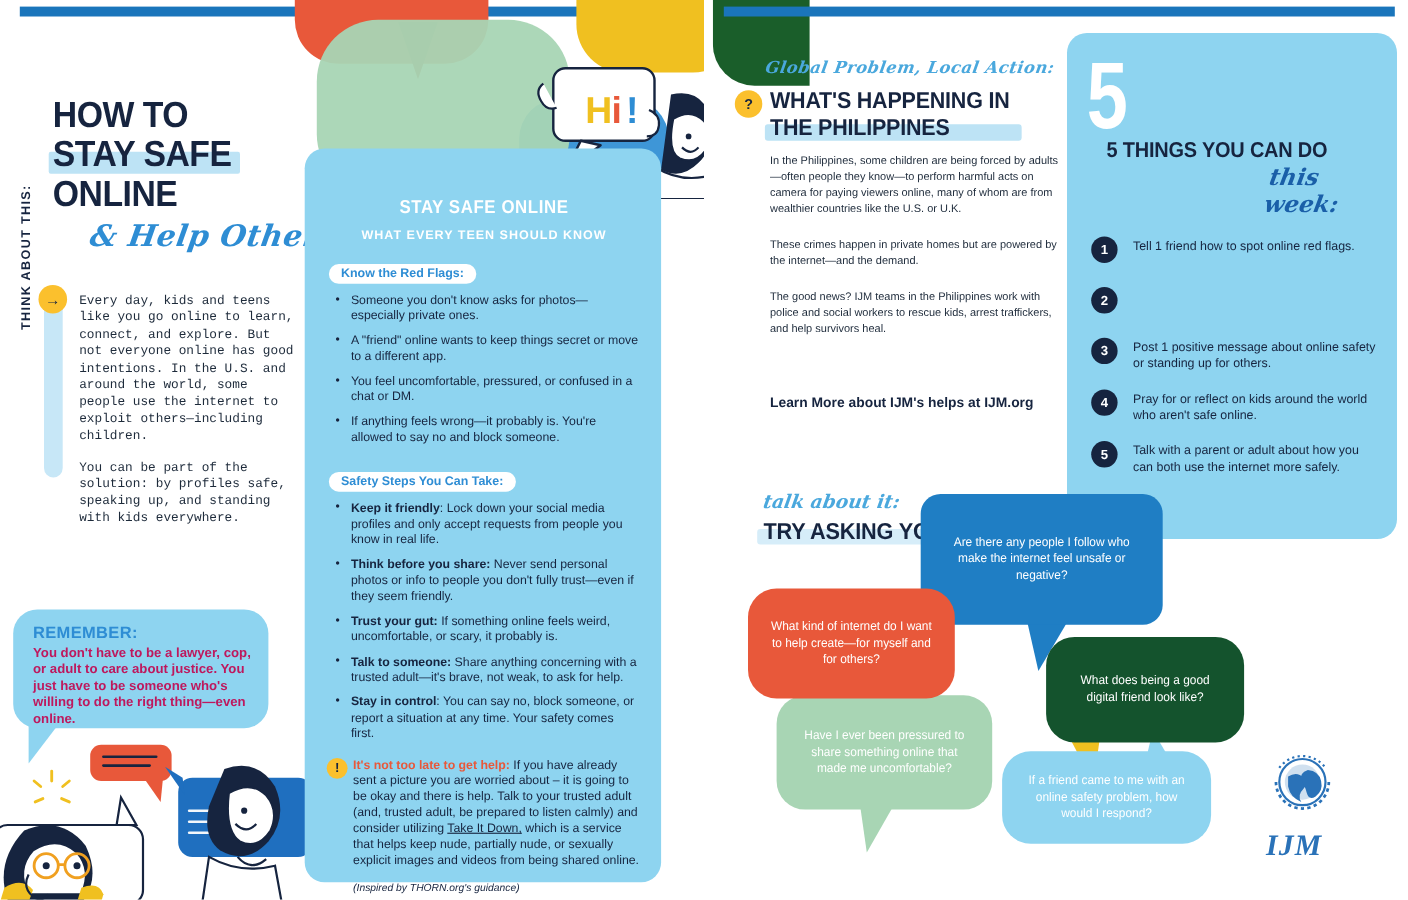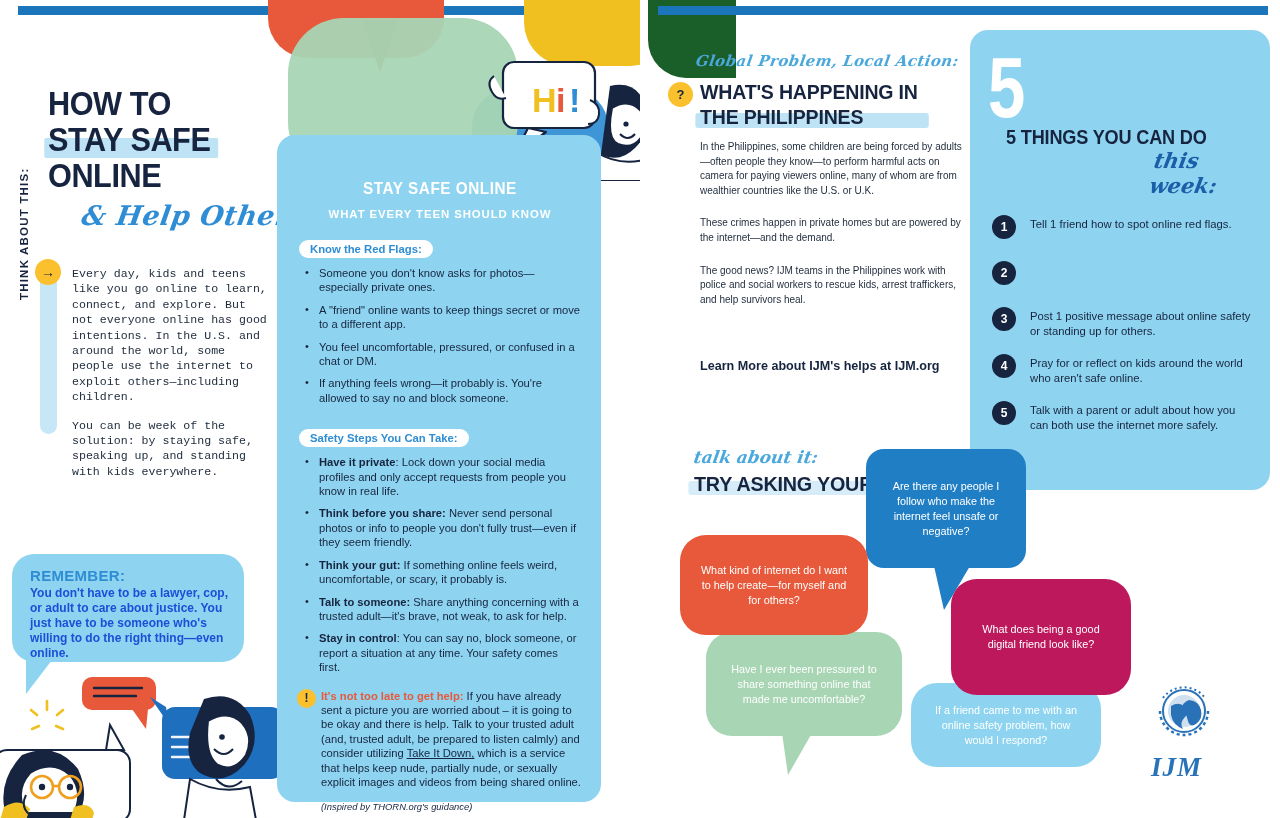--- a/index.html
+++ b/index.html
@@ -101,21 +101,21 @@
   }
   .remember-tail {
     position: absolute; left: 26px; top: 660px; width: 0; height: 0;
     border-left: 0 solid transparent; border-right: 26px solid transparent;
     border-top: 34px solid #8ed4f0;
   }
   .remember-title {
     font-size: 15px; font-weight: 700; color: #2e8dd4; letter-spacing: .3px;
     margin-bottom: 2px;
   }
-  .remember-body { font-size: 12px; line-height: 15px; font-weight: 700; color: #1d4ed8; }
+  .remember-body { font-size: 12px; line-height: 15px; font-weight: 700; color: #be185d; }
 
   
   .illo { position: absolute; left: -10px; top: 655px; width: 300px; height: 165px; }
 
   
   .panel-blue {
     position: absolute; left: 277px; top: 135px; width: 324px; height: 667px;
     background: #8ed4f0; border-radius: 18px;
     padding: 44px 20px 0 22px;
   }
@@ -240,30 +240,30 @@
   
   .qbub {
     position: absolute; border-radius: 26px; color: #ffffff;
     display: flex; align-items: center; justify-content: center; text-align: center;
     font-size: 11.4px; line-height: 15px; padding: 10px 16px;
     font-family: "Liberation Sans", sans-serif;
   }
   .qbub span { transform: scaleX(0.95); display: block; }
   .qtail { position: absolute; width: 0; height: 0; }
 
-  .qb-blue   { left: 189px; top: 449px; width: 160px; height: 119px; background:#1f7ec4; border-radius: 18px; z-index: 4; margin-left: 29px; }
+  .qb-blue   { left: 189px; top: 449px; width: 220px; height: 119px; background:#1f7ec4; border-radius: 18px; z-index: 4; }
   .qb-blue-tail { left: 286px; top: 566px; border-left: 10px solid transparent; border-right: 26px solid transparent; border-top: 44px solid #1f7ec4; z-index: 3; }
 
   .qb-orange { left: 32px;  top: 535px; width: 188px; height: 100px; background:#e8583a; z-index: 5; }
   .qb-orange-tail { left: 132px; top: 632px; border-left: 8px solid transparent; border-right: 26px solid transparent; border-top: 42px solid #a8442c; z-index: 3; }
 
   .qb-green  { left: 58px;  top: 632px; width: 196px; height: 104px; background:#a8d5b4; z-index: 4; }
   .qb-green-tail { left: 134px; top: 733px; border-left: 6px solid transparent; border-right: 24px solid transparent; border-top: 42px solid #a8d5b4; z-index: 3; }
 
-  .qb-yellow { left: 303px; top: 579px; width: 180px; height: 116px; background:#be185d; z-index: 5; }
+  .qb-yellow { left: 303px; top: 579px; width: 180px; height: 96px; background:#14532d; z-index: 5; }
   .qb-yellow-tail { left: 324px; top: 670px; border-left: 22px solid transparent; border-right: 6px solid transparent; border-top: 42px solid #f0c020; z-index: 3; }
 
   .qb-sky    { left: 263px; top: 683px; width: 190px; height: 84px; background:#8ed4f0; z-index: 4; }
   .qb-sky-tail { left: 392px; top: 664px; border-left: 8px solid transparent; border-right: 20px solid transparent; border-bottom: 34px solid #8ed4f0; z-index: 3; }
 
   .qb-darkgreen {
     left: 307px; top: 528px; width: 88px; height: 78px;
     background: #1a5e2a; border-radius: 0 0 0 38px; z-index: 2;
   }
   .logo { position: absolute; left: 503px; top: 680px; width: 92px; height: 108px; text-align: left; font-style: italic; }
@@ -313,21 +313,21 @@
       <span class="hl-line mark">STAY SAFE</span>
       <span class="hl-line">ONLINE</span>
     </div>
     <div class="script-sub">&amp; Help Others</div>
 
     <div class="think-rail"></div>
     <div class="think-dot">→</div>
     <div class="think-label">THINK ABOUT THIS:</div>
     <div class="intro-copy">
       <p>Every day, kids and teens like you go online to learn, connect, and explore. But not everyone online has good intentions. In the U.S. and around the world, some people use the internet to exploit others—including children.</p>
-      <p>You can be week of the solution: by staying safe, speaking up, and standing with kids everywhere.</p>
+      <p>You can be part of the solution: by profiles safe, speaking up, and standing with kids everywhere.</p>
     </div>
 
     <div class="remember">
       <div class="remember-title">REMEMBER:</div>
       <div class="remember-body">You don't have to be a lawyer, cop, or adult to care about justice. You just have to be someone who's willing to do the right thing—even online.</div>
     </div>
     <div class="remember-tail"></div>
 
     <svg class="illo" viewBox="0 0 300 165">
       <g>
@@ -389,23 +389,23 @@
       <div class="pill">Know the Red Flags:</div>
       <ul class="bullets">
         <li>Someone you don't know asks for photos—especially private ones.</li>
         <li>A "friend" online wants to keep things secret or move to a different app.</li>
         <li>You feel uncomfortable, pressured, or confused in a chat or DM.</li>
         <li>If anything feels wrong—it probably is. You're allowed to say no and block someone.</li>
       </ul>
 
       <div class="pill second">Safety Steps You Can Take:</div>
       <ul class="bullets">
-        <li><b>Have it private</b><span>: Lock down your social media profiles and only accept requests from people you know in real life.</span></li>
+        <li><b>Keep it friendly</b><span>: Lock down your social media profiles and only accept requests from people you know in real life.</span></li>
         <li><b>Think before you share:</b><span> Never send personal photos or info to people you don't fully trust—even if they seem friendly.</span></li>
-        <li><b>Think your gut:</b><span> If something online feels weird, uncomfortable, or scary, it probably is.</span></li>
+        <li><b>Trust your gut:</b><span> If something online feels weird, uncomfortable, or scary, it probably is.</span></li>
         <li><b>Talk to someone:</b><span> Share anything concerning with a trusted adult—it's brave, not weak, to ask for help.</span></li>
         <li><b>Stay in control</b><span>: You can say no, block someone, or report a situation at any time. Your safety comes first.</span></li>
       </ul>
 
       <div class="help-row">
         <div class="help-badge">!</div>
         <div class="help-text"><span class="lead">It's not too late to get help:</span><span> If you have already sent a picture you are worried about – it is going to be okay and there is help. Talk to your trusted adult (and, trusted adult, be prepared to listen calmly) and consider utilizing </span><u>Take It Down,</u><span> which is a service that helps keep nude, partially nude, or sexually explicit images and videos from being shared online.</span></div>
       </div>
       <div class="credit">(Inspired by THORN.org's guidance)</div>
     </div>

